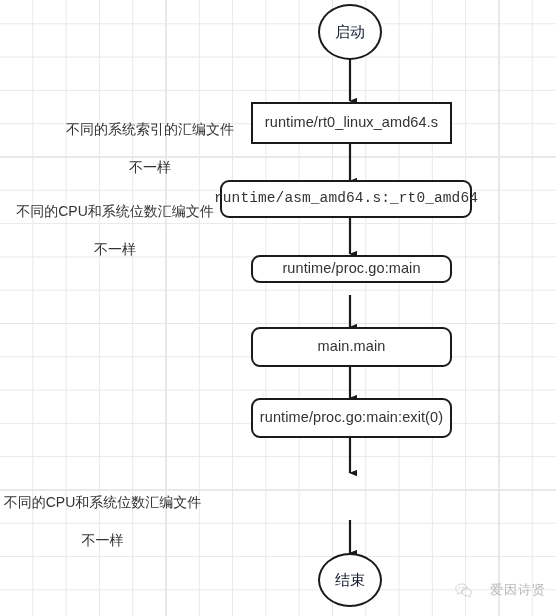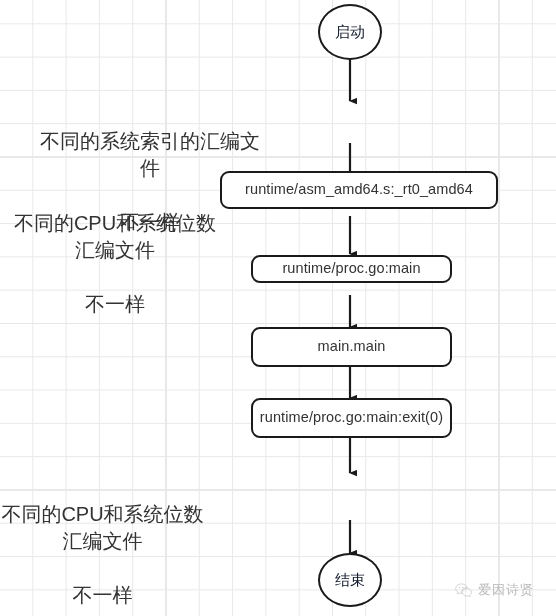--- a/index.html
+++ b/index.html
@@ -56,42 +56,42 @@
     display: flex;
     align-items: center;
     justify-content: center;
     font-size: 15px;
   }
 
   
   .annotation {
     position: absolute;
     color: #333333;
-    font-size: 20px;
+    font-size: 14px;
     line-height: 1.35;
     text-align: center;
     white-space: pre-line;
   }
 
   
   .connectors {
     position: absolute;
     left: 0;
     top: 0;
     width: 556px;
     height: 616px;
     pointer-events: none;
   }
 
   
   .watermark {
     position: absolute;
     display: flex;
     align-items: center;
-    gap: 6px;
+    gap: 18px;
     color: #b9b9b9;
     font-size: 13px;
     letter-spacing: 1px;
     justify-content: center;
   }
   .watermark .wx-icon {
     width: 17px;
     height: 15px;
     display: block;
   }
@@ -115,22 +115,25 @@
       <line x1="350" y1="366" x2="350" y2="398"></line>
       <line x1="350" y1="436" x2="350" y2="473"></line>
       <line x1="350" y1="520" x2="350" y2="553"></line>
     </g>
   </svg>
 
   <div class="terminator" style="left:318px; top:4px; width:64px; height:56px;">
     <span>启动</span>
   </div>
 
+  <div class="node square" style="left:251px; top:102px; width:201px; height:42px;">
+    <span>runtime/rt0_linux_amd64.s</span>
+  </div>
 
-  <div class="node rounded" style="left:220px; top:171px; width:278px; height:38px;">
+  <div class="node rounded" style="left:220px; top:180px; width:252px; height:38px;font-family:Liberation Mono, monospace;">
     <span>runtime/asm_amd64.s:_rt0_amd64</span>
   </div>
 
   <div class="node rounded" style="left:251px; top:255px; width:201px; height:28px;">
     <span>runtime/proc.go:main</span>
   </div>
 
   <div class="node rounded" style="left:251px; top:327px; width:201px; height:40px;">
     <span>main.main</span>
   </div>

